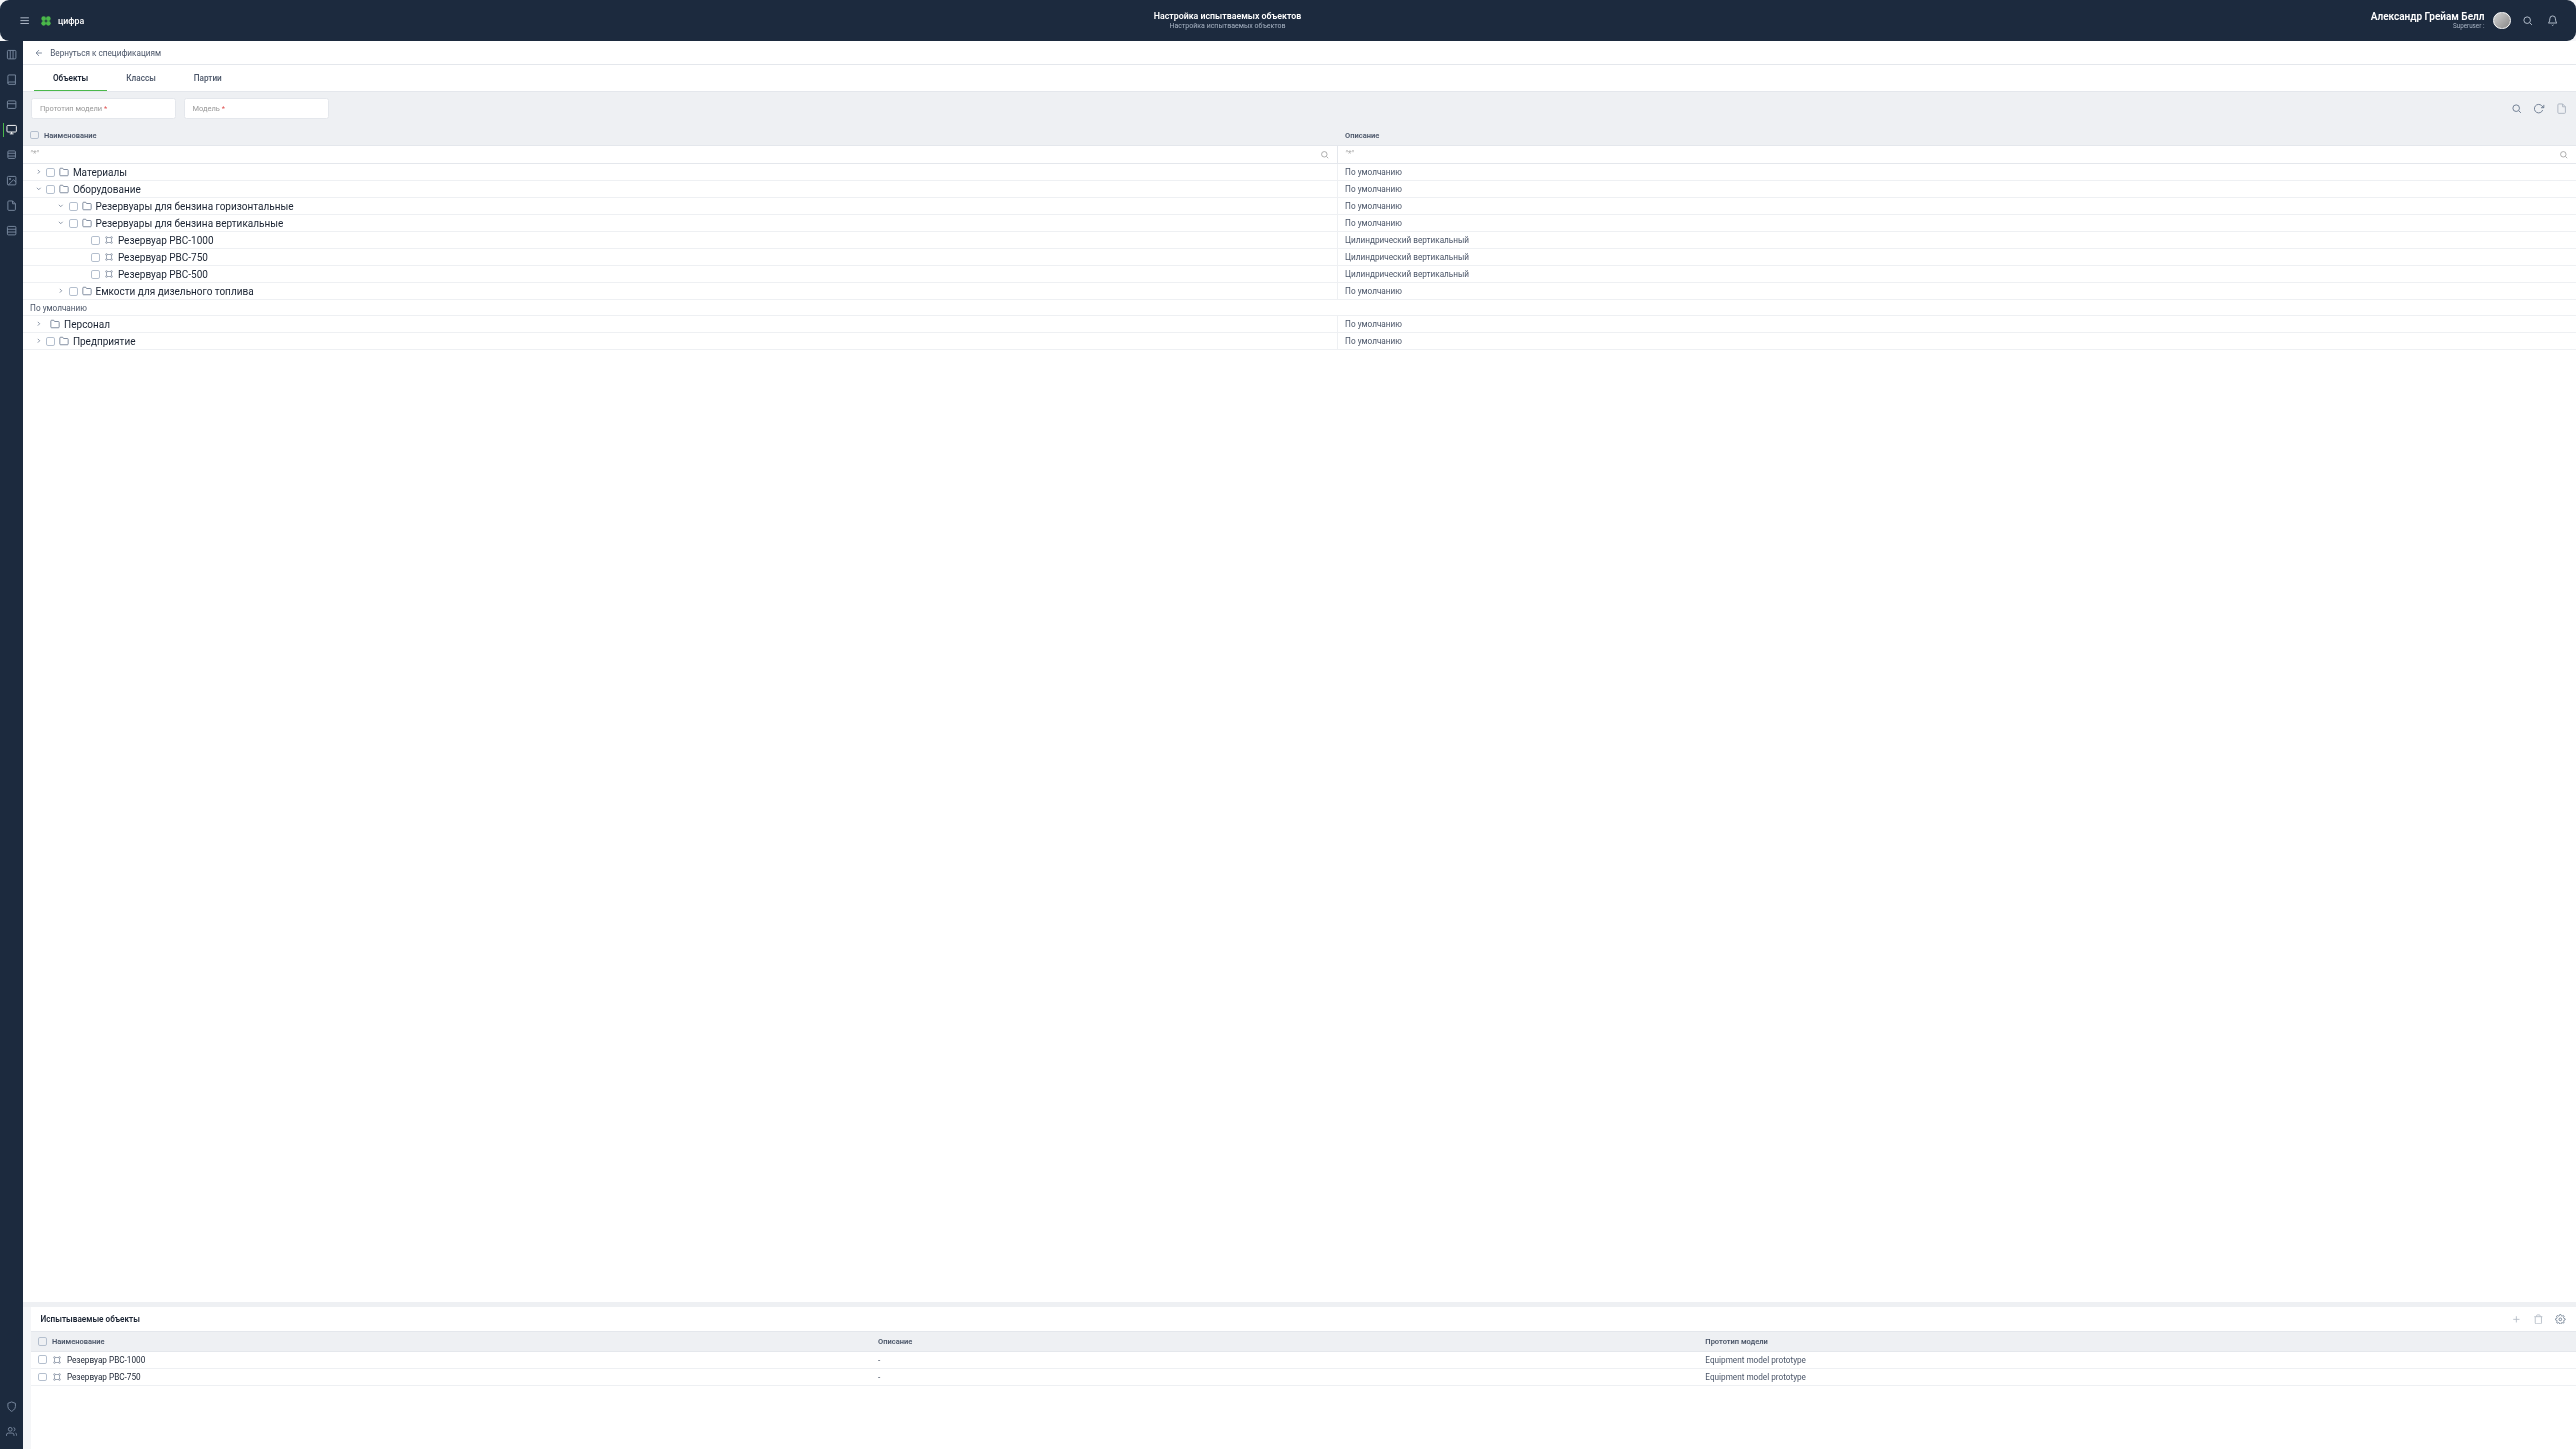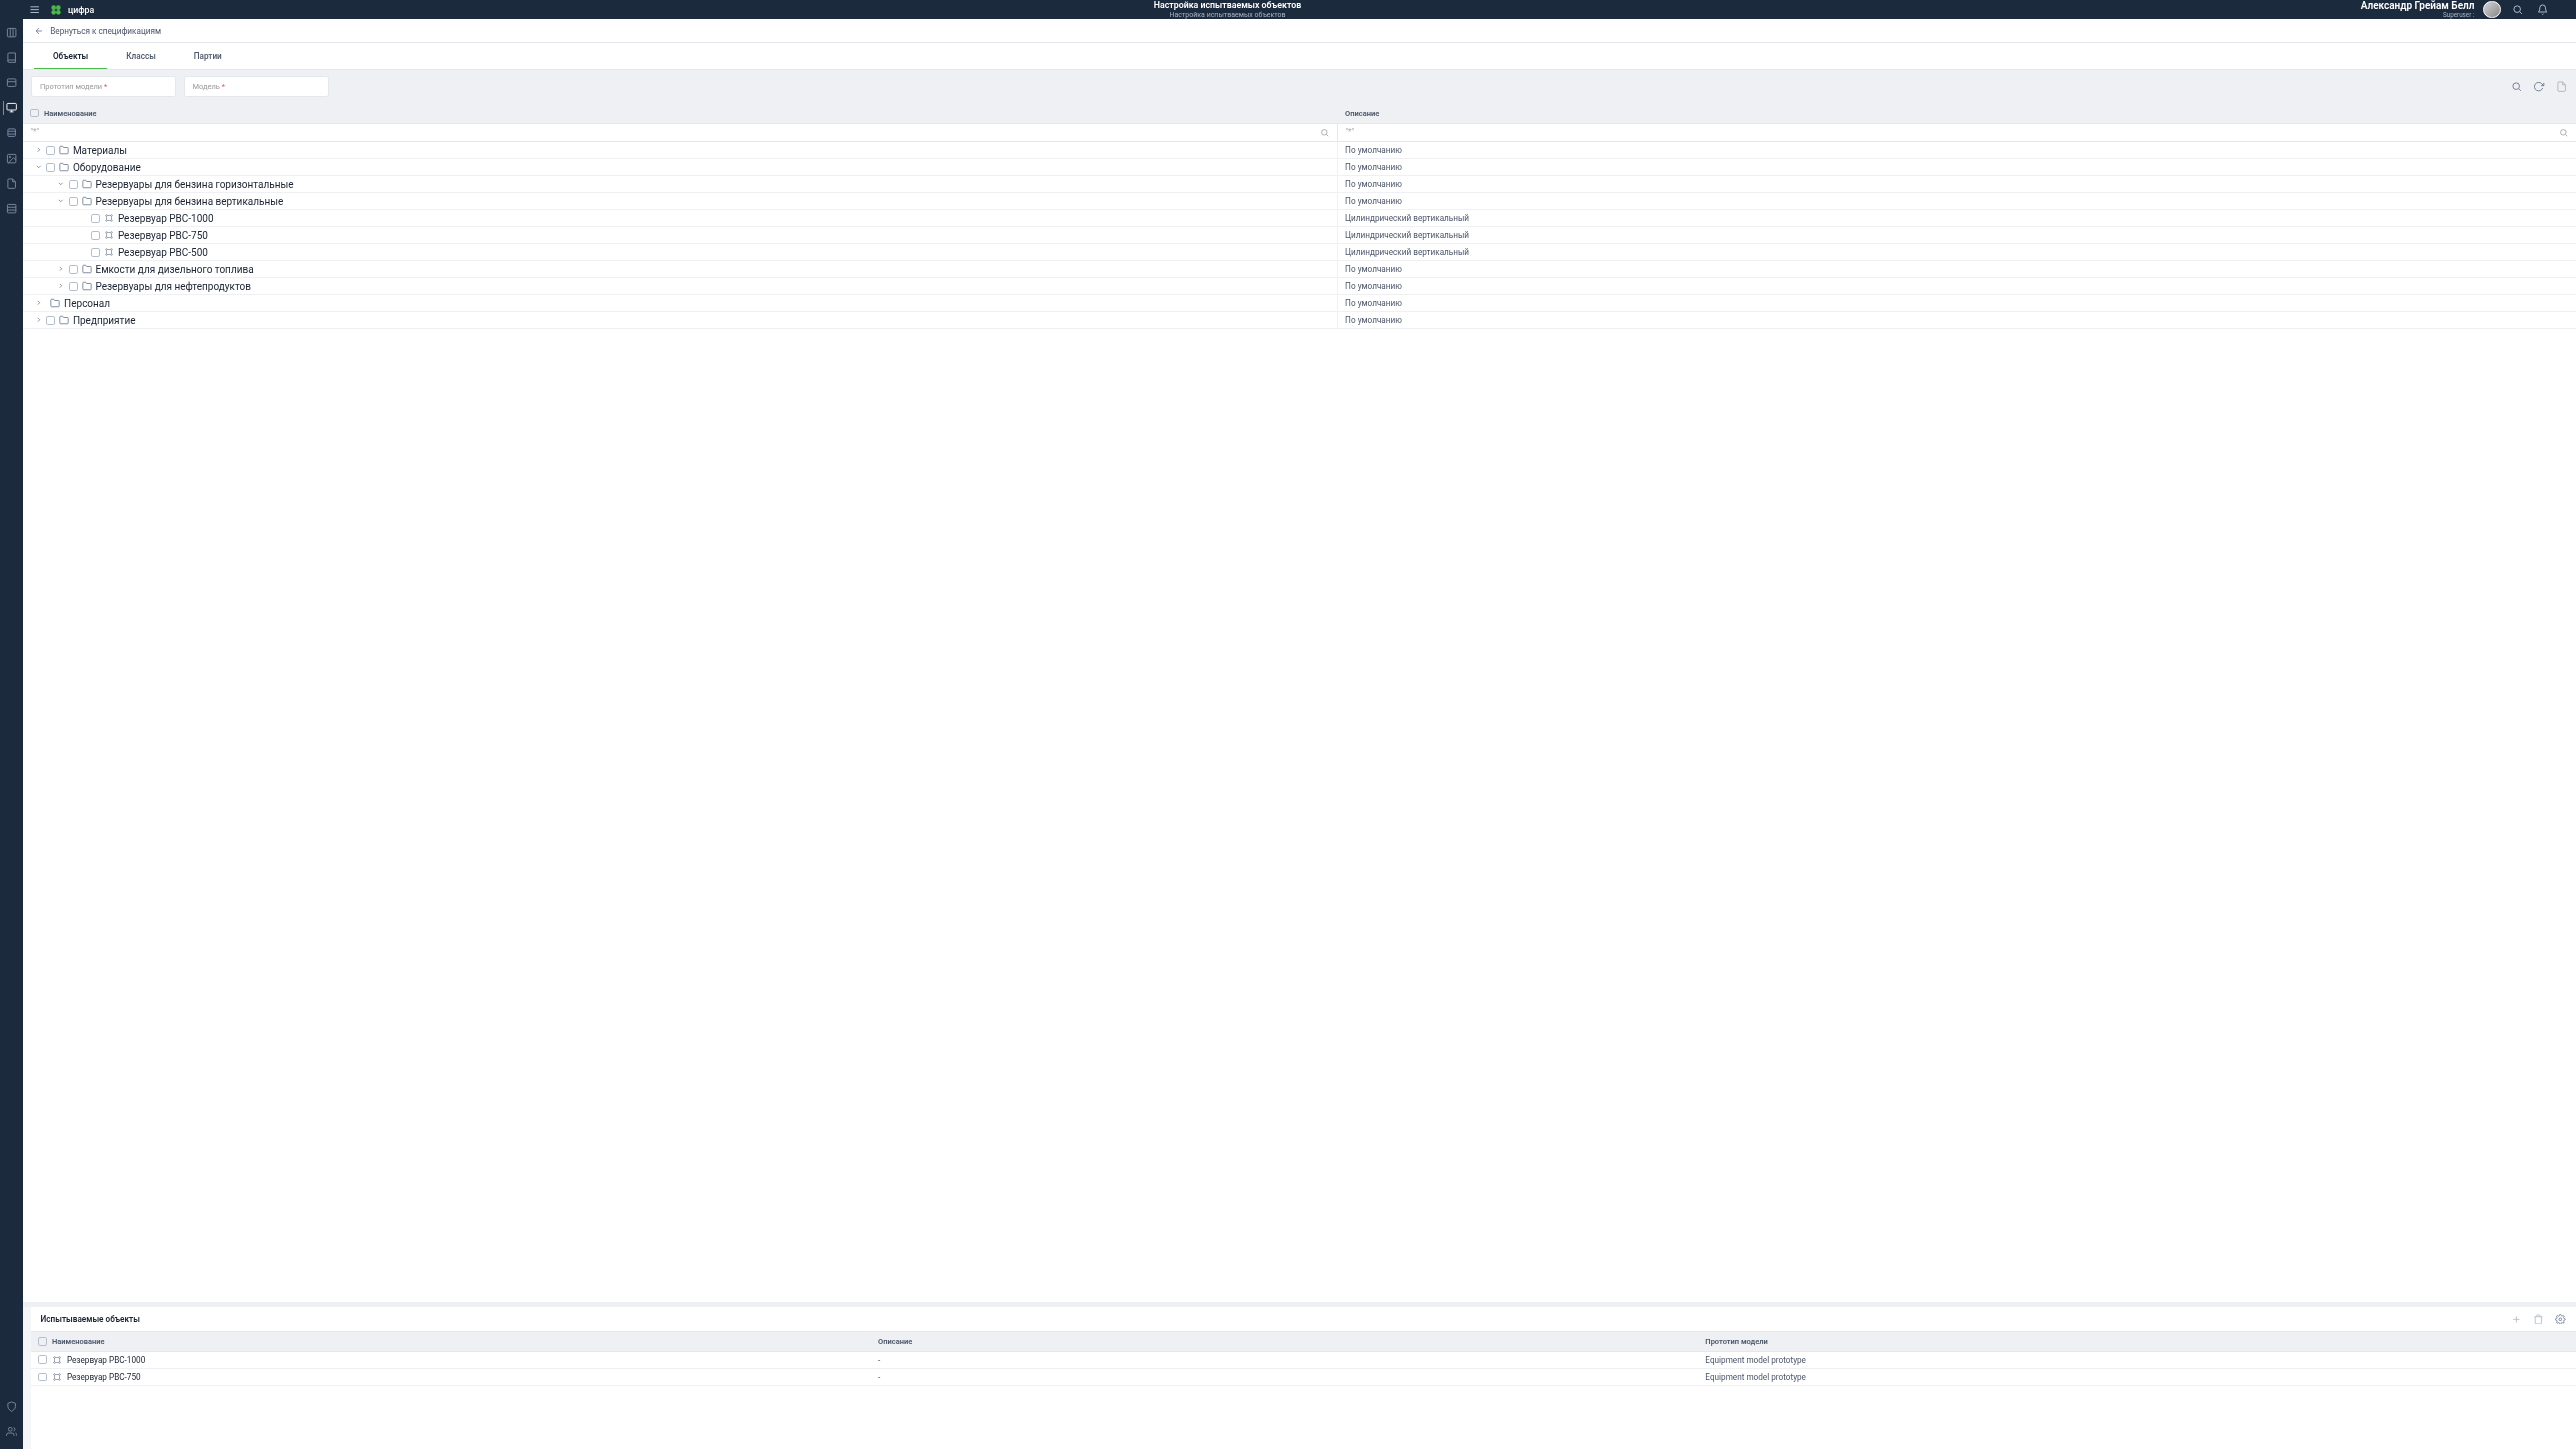--- a/index.html
+++ b/index.html
@@ -1,18 +1,18 @@
 <!DOCTYPE html>
 <html style="font-size:10px"><head>
 <meta charset="utf-8">
 <style>
 * { margin: 0; padding: 0; box-sizing: border-box; }
 body { font-family: -apple-system, BlinkMacSystemFont, 'Segoe UI', Roboto, Arial, sans-serif; font-size: 8.2px; color: #1a2332; background: #f5f6f8; overflow: hidden; }
 .app { display: flex; flex-direction: column; height: 100vh; }
-.header { background: #1c2a3e; color: #fff; height: 19px; display: flex; align-items: center; padding: 0 25px; }
+.header { background: #1c2a3e; color: #fff; height: 41px; display: flex; align-items: center; padding: 0 15px; border-radius: 9px; }
 .header-menu-btn { background: none; border: none; color: #b8c2d0; cursor: pointer; padding: 3.8px; display: flex; }
 .logo { display: flex; align-items: center; gap: 5px; margin-left: 5px; }
 .logo-icon { width: 14px; height: 14px; }
 .logo-text { color: #fff; font-weight: 500; font-size: 8.8px; }
 .header-center { flex: 1; text-align: center; }
 .header-title { font-size: 8.8px; font-weight: 600; color: #fff; }
 .header-subtitle { font-size: 7px; color: #a8b4c4; margin-top: 1.3px; }
 .header-right { display: flex; align-items: center; gap: 8.8px; }
 .user-block { text-align: right; }
 .user-name { font-size: 10px; font-weight: 600; }
@@ -406,35 +406,20 @@
                 <span class="folder-icon">
                   <svg width="10" height="10" viewBox="0 0 24 24" fill="none" stroke="currentColor" stroke-width="2">
                     <path d="M22 19a2 2 0 0 1-2 2H4a2 2 0 0 1-2-2V5a2 2 0 0 1 2-2h5l2 3h9a2 2 0 0 1 2 2z"></path>
                   </svg>
                 </span>
                 <span class="row-label">Емкости для дизельного топлива</span>
               </div>
               <div class="tree-desc-cell">По умолчанию</div>
             </div>
             <div class="tree-row">
-              <div class="tree-name-cell">
-                <span class="indent" style="width: 22.6px;"></span>
-                <span class="chev">
-                  <svg width="7.5" height="7.5" viewBox="0 0 24 24" fill="none" stroke="currentColor" stroke-width="2.5">
-                    <polyline points="9 18 15 12 9 6"></polyline>
-                  </svg>
-                </span>
-                <div class="chk"></div>
-                <span class="folder-icon">
-                  <svg width="10" height="10" viewBox="0 0 24 24" fill="none" stroke="currentColor" stroke-width="2">
-                    <path d="M22 19a2 2 0 0 1-2 2H4a2 2 0 0 1-2-2V5a2 2 0 0 1 2-2h5l2 3h9a2 2 0 0 1 2 2z"></path>
-                  </svg>
-                </span>
-                <span class="row-label">Резервуары для нефтепродуктов</span>
-              </div>
               <div class="tree-desc-cell">По умолчанию</div>
             </div>
             <div class="tree-row">
               <div class="tree-name-cell">
                 <span class="indent" style="width: 0px;"></span>
                 <span class="chev">
                   <svg width="7.5" height="7.5" viewBox="0 0 24 24" fill="none" stroke="currentColor" stroke-width="2.5">
                     <polyline points="9 18 15 12 9 6"></polyline>
                   </svg>
                 </span>

